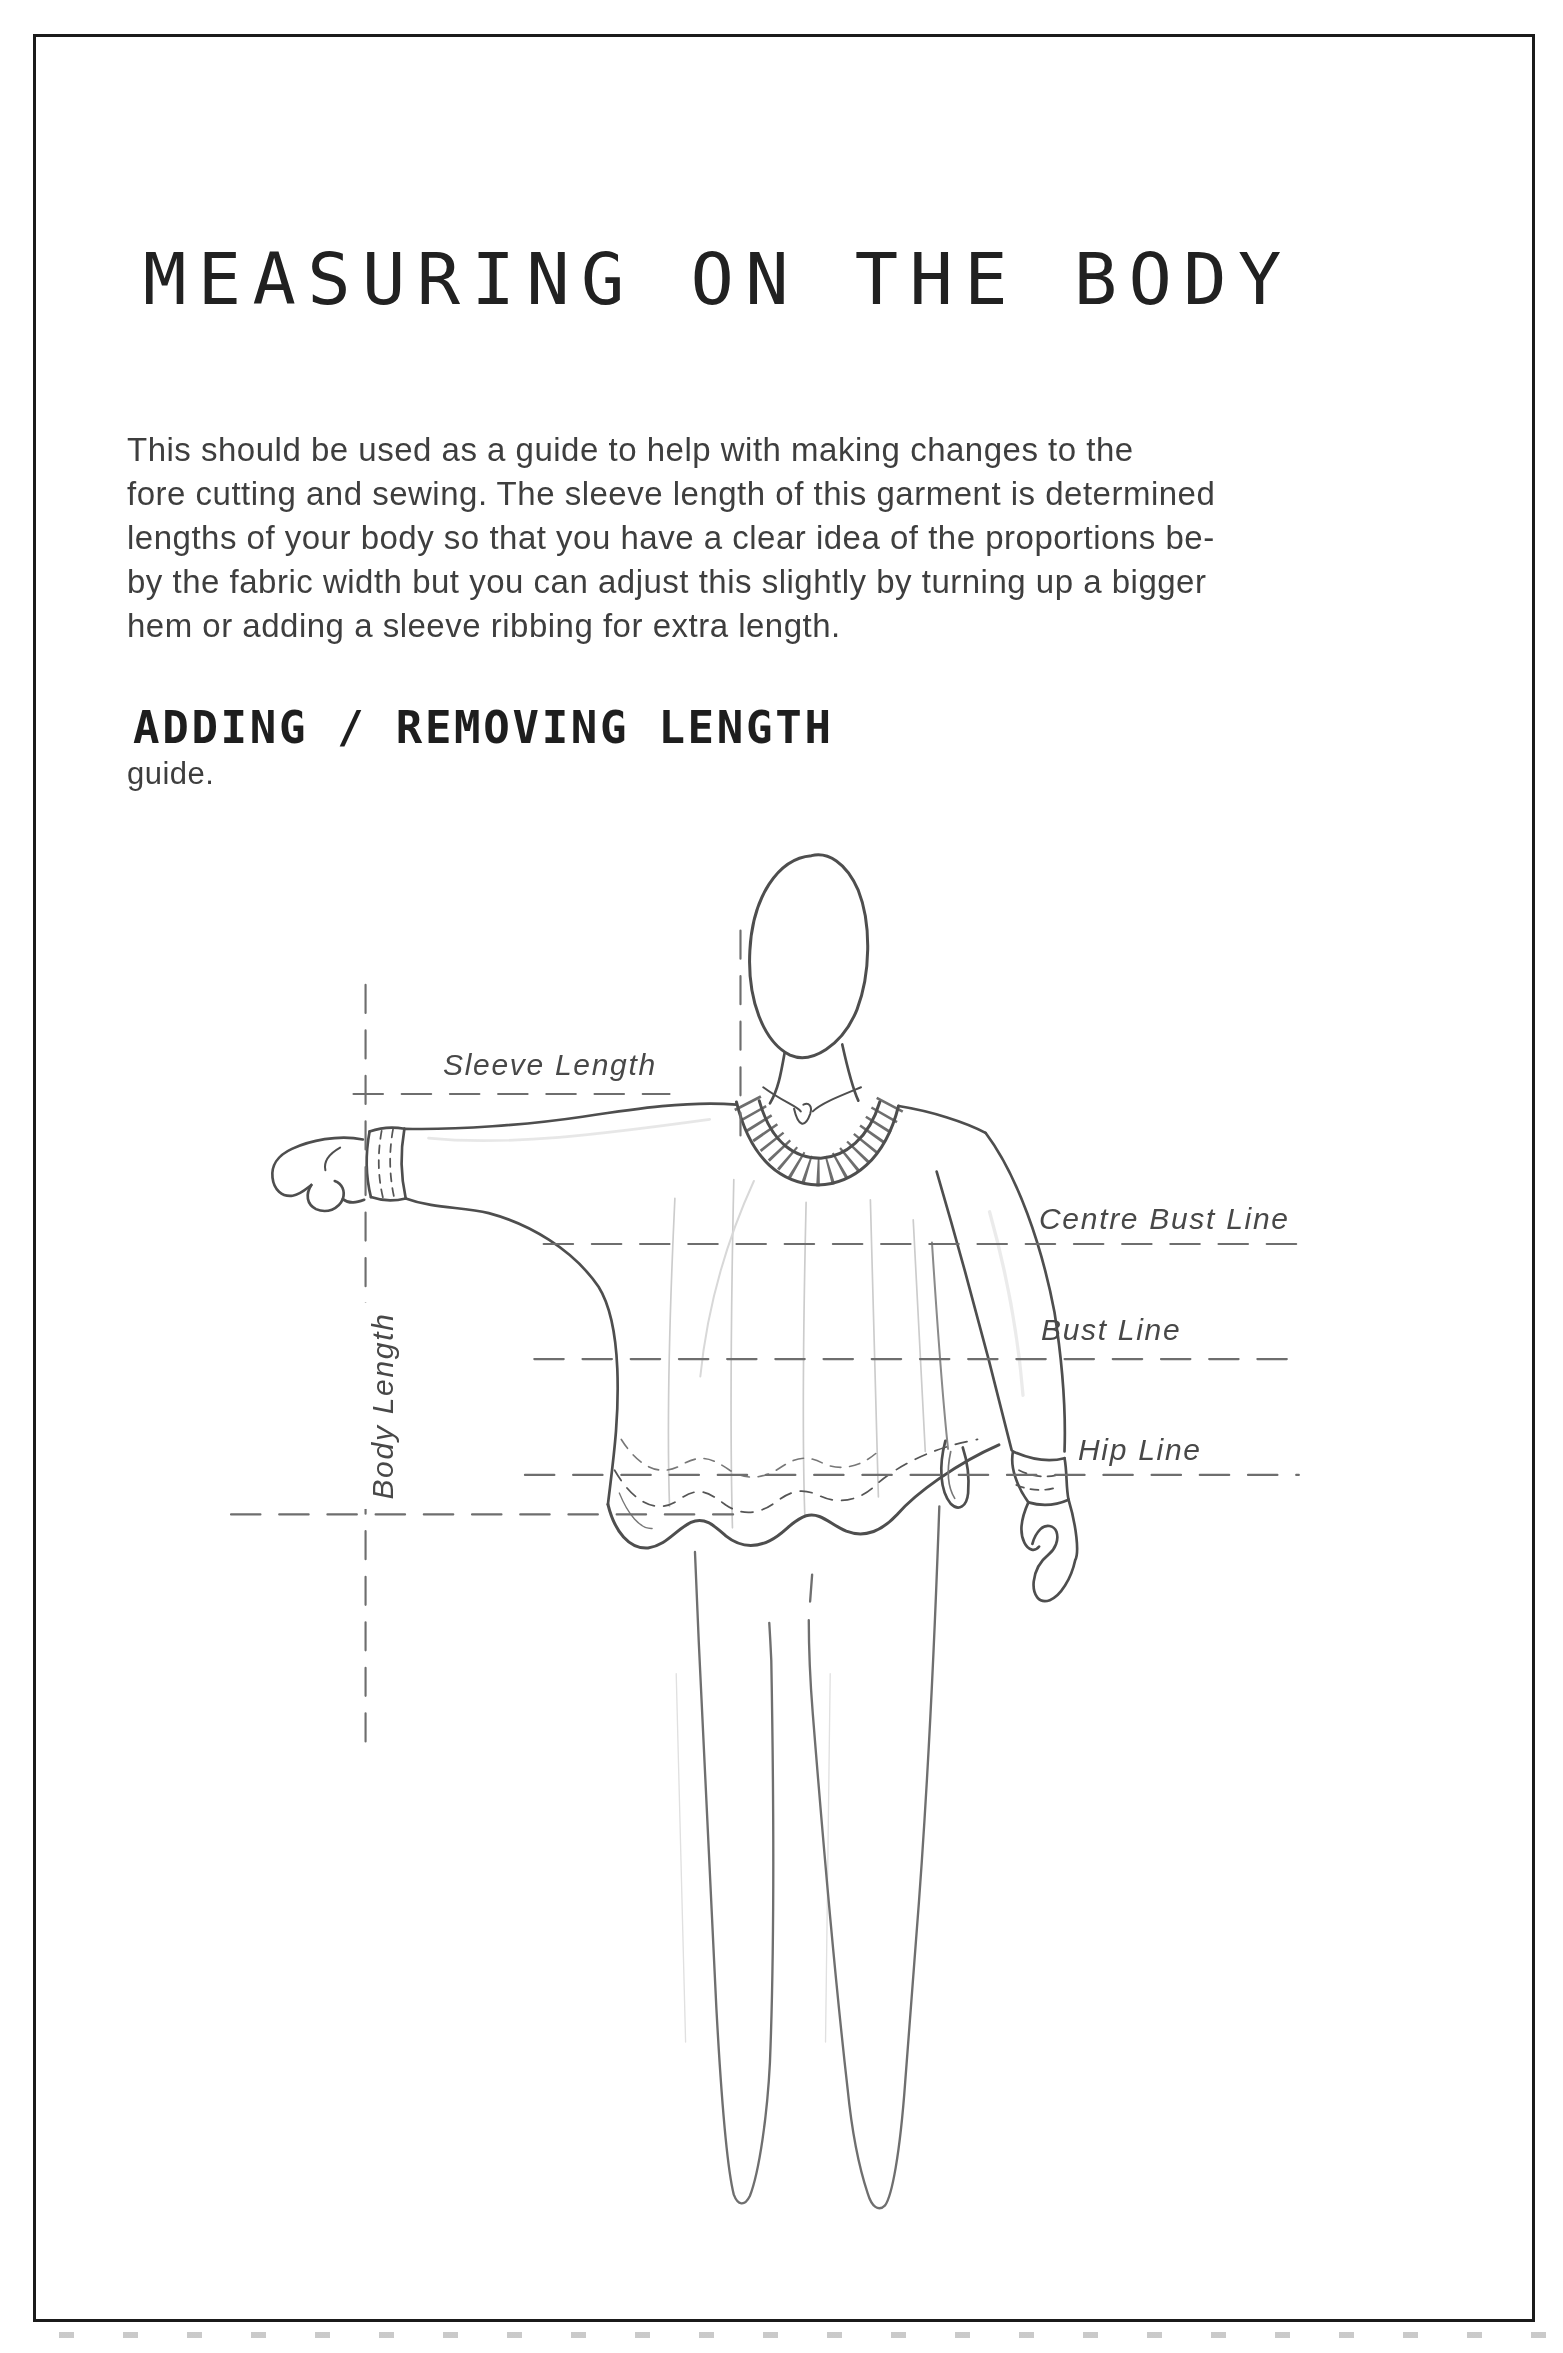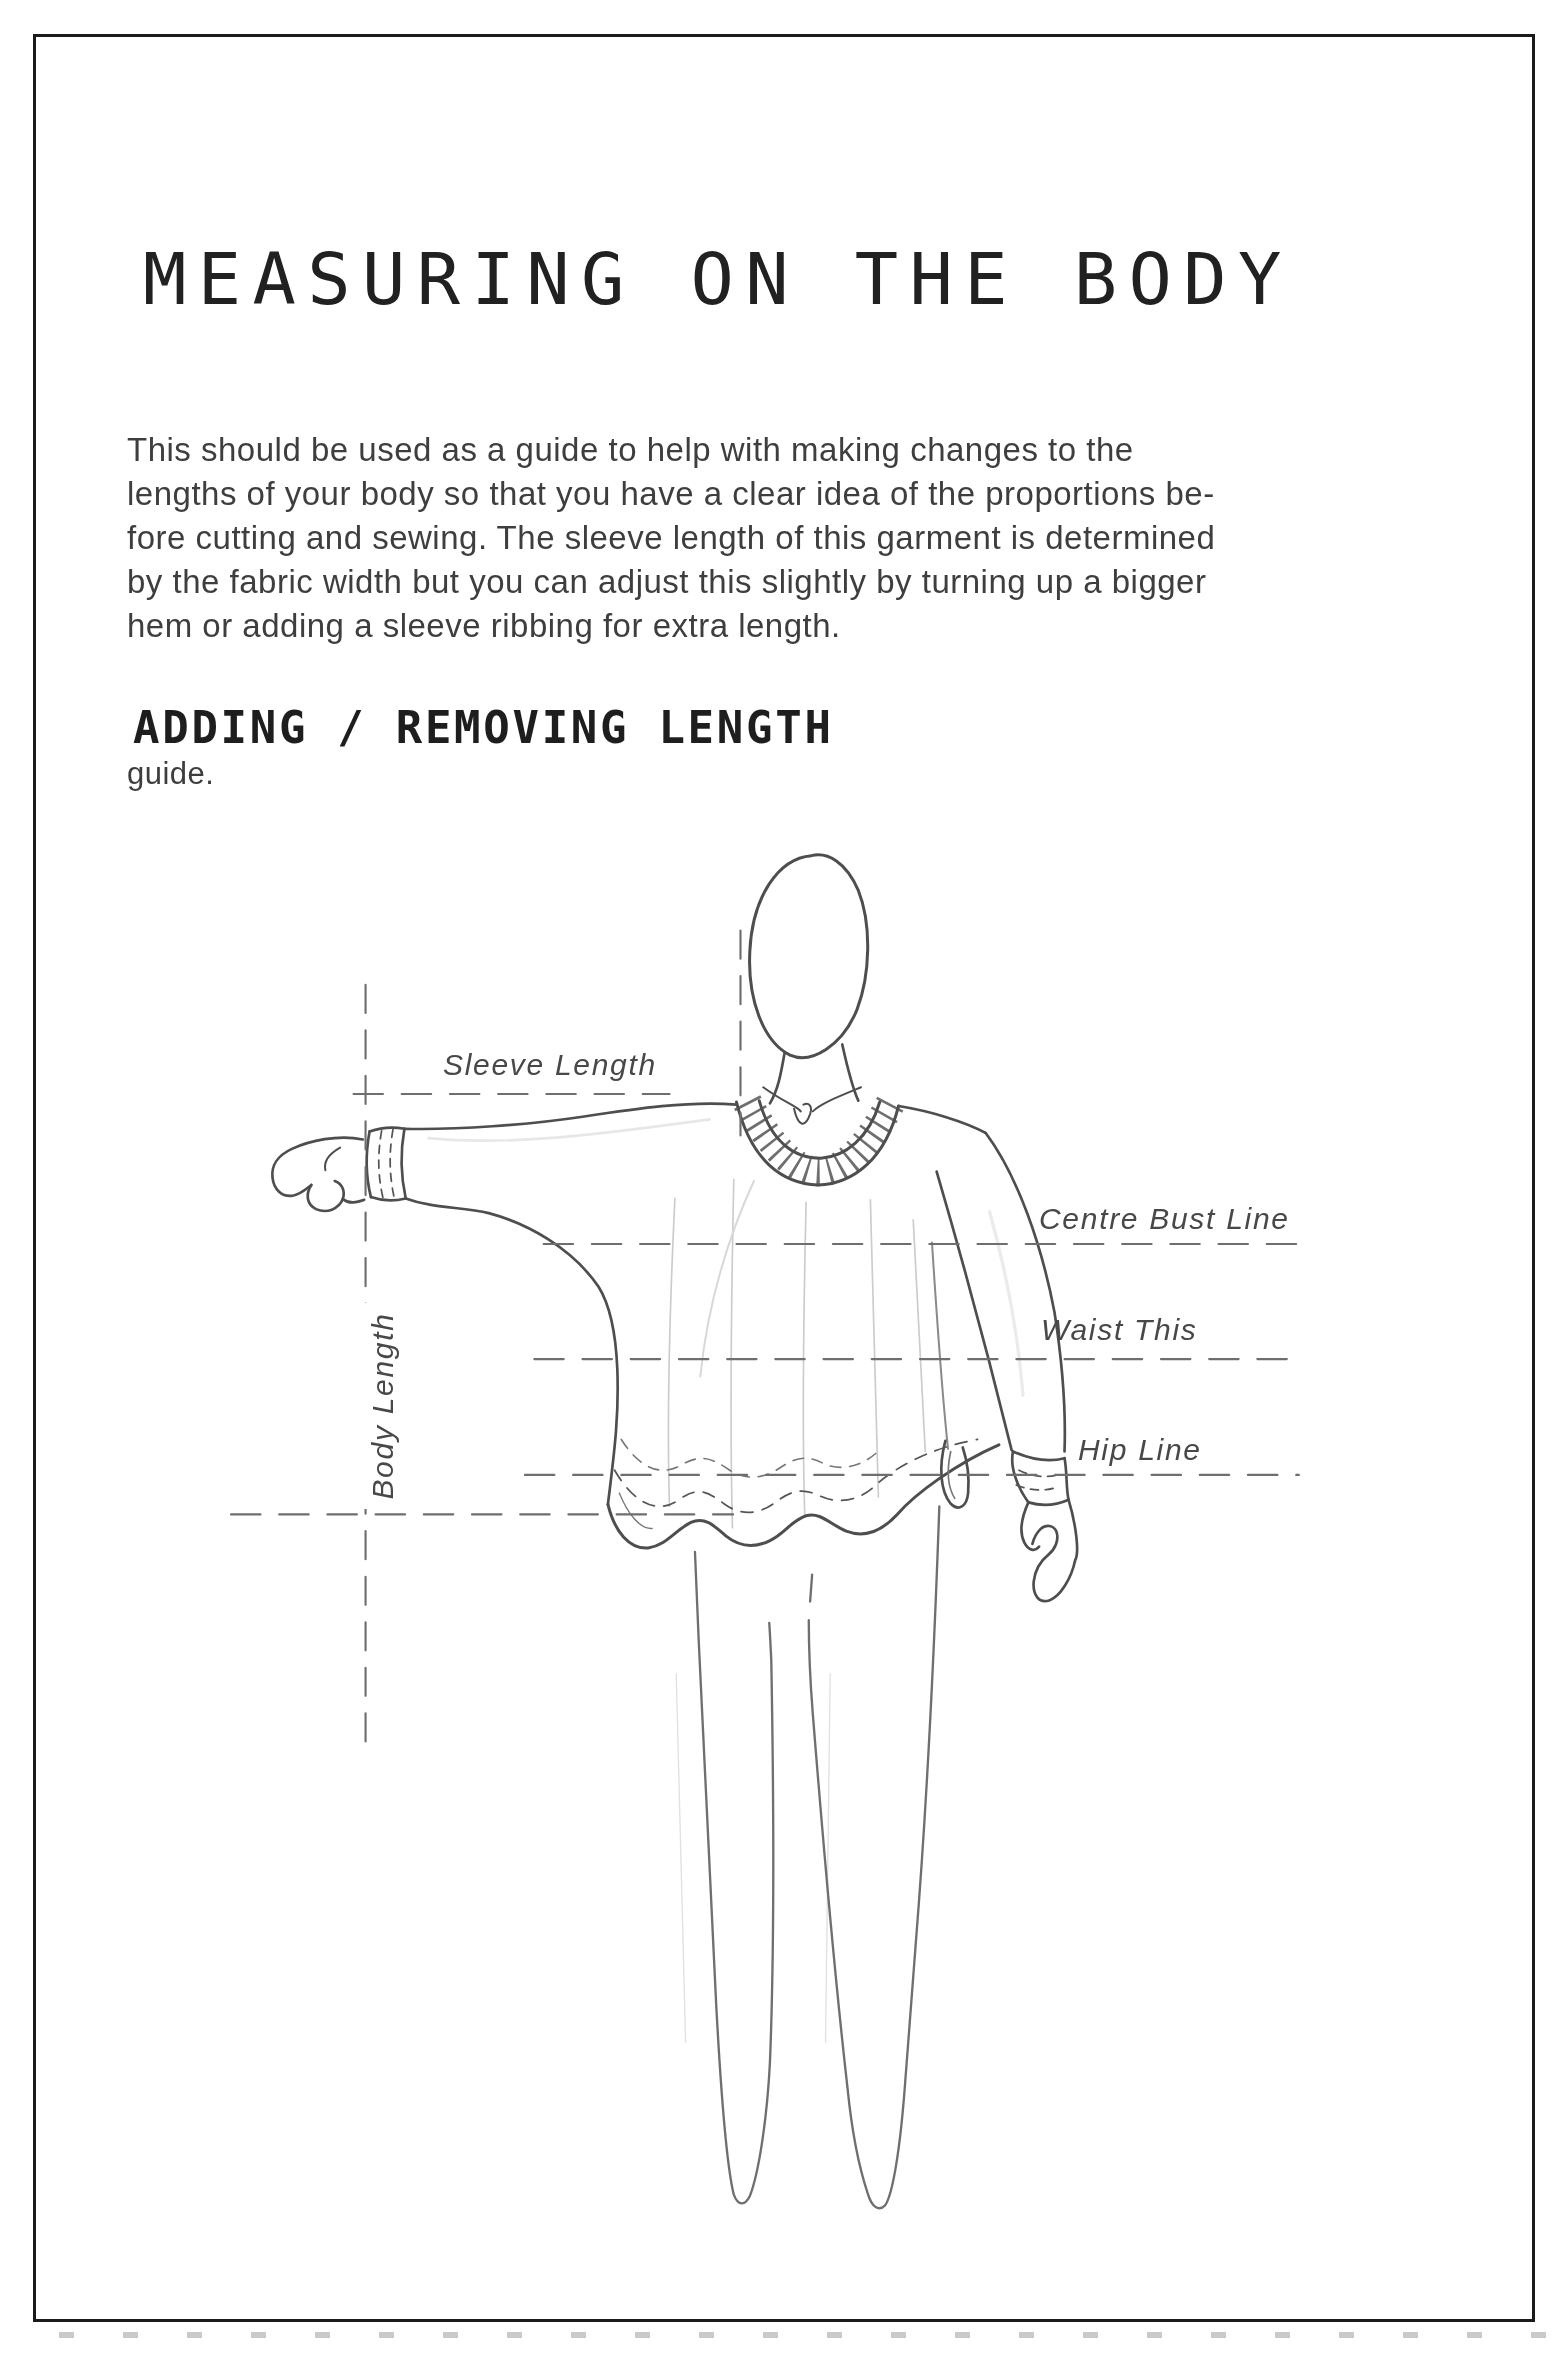--- a/index.html
+++ b/index.html
@@ -30,22 +30,22 @@
 </style>
 </head>
 <body>
 
 <div class="page-border"></div>
 
 <h1 class="page-title">MEASURING ON THE BODY</h1>
 
 <div class="intro">
   <div>This should be used as a guide to help with making changes to the</div>
+  <div>fore cutting and sewing. The sleeve length of this garment is determined</div>
   <div>lengths of your body so that you have a clear idea of the proportions be-</div>
-  <div>fore cutting and sewing. The sleeve length of this garment is determined</div>
   <div>by the fabric width but you can adjust this slightly by turning up a bigger</div>
   <div>hem or adding a sleeve ribbing for extra length.</div>
 </div>
 
 <h2 class="section-heading">ADDING / REMOVING LENGTH</h2>
 
 <div class="section-text">
   <div>guide.</div>
 </div>
 
@@ -165,17 +165,17 @@
     <line x1="812" y1="1858" x2="1940" y2="1858" stroke-dasharray="44 28"></line>
     <line x1="798" y1="2030" x2="1940" y2="2030" stroke-dasharray="44 28"></line>
     <line x1="784" y1="2203" x2="1940" y2="2203" stroke-dasharray="44 28"></line>
     <line x1="345" y1="2262" x2="1095" y2="2262" stroke-dasharray="44 28"></line>
   </g>
 </svg>
 
 <div class="fig-label" style="left:443px;top:1048px;text-align:right;">Sleeve Length</div>
 <div class="fig-label vertical" style="left:383px;top:1406px;">Body Length</div>
 <div class="fig-label" style="left:1039px;top:1202px;">Centre Bust Line</div>
-<div class="fig-label" style="left:1041px;top:1313px;">Waist This</div>
+<div class="fig-label" style="left:1041px;top:1313px;">Bust Line</div>
 <div class="fig-label" style="left:1078px;top:1433px;">Hip Line</div>
 
 <div class="scan-artifacts"></div>
 
 
 </body></html>

